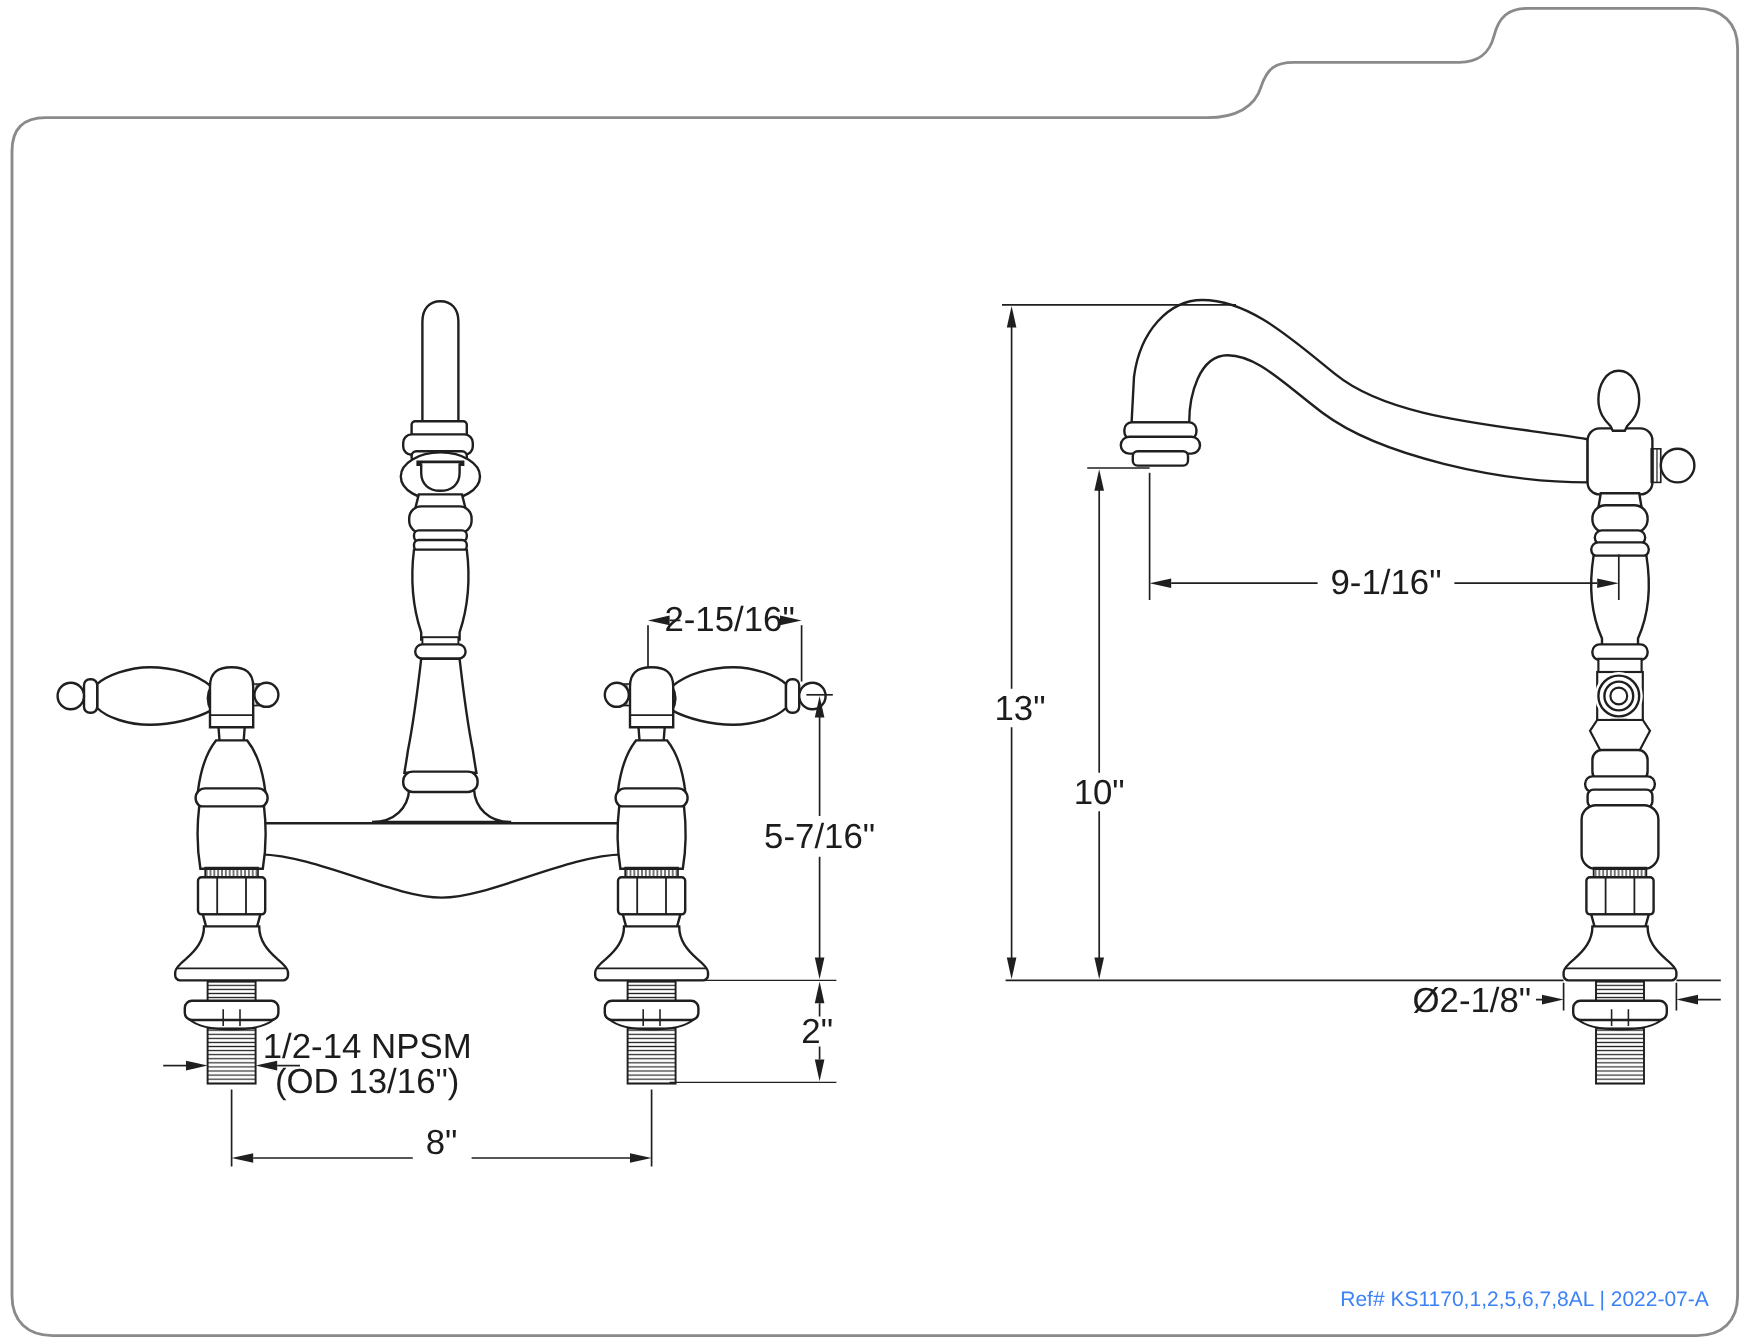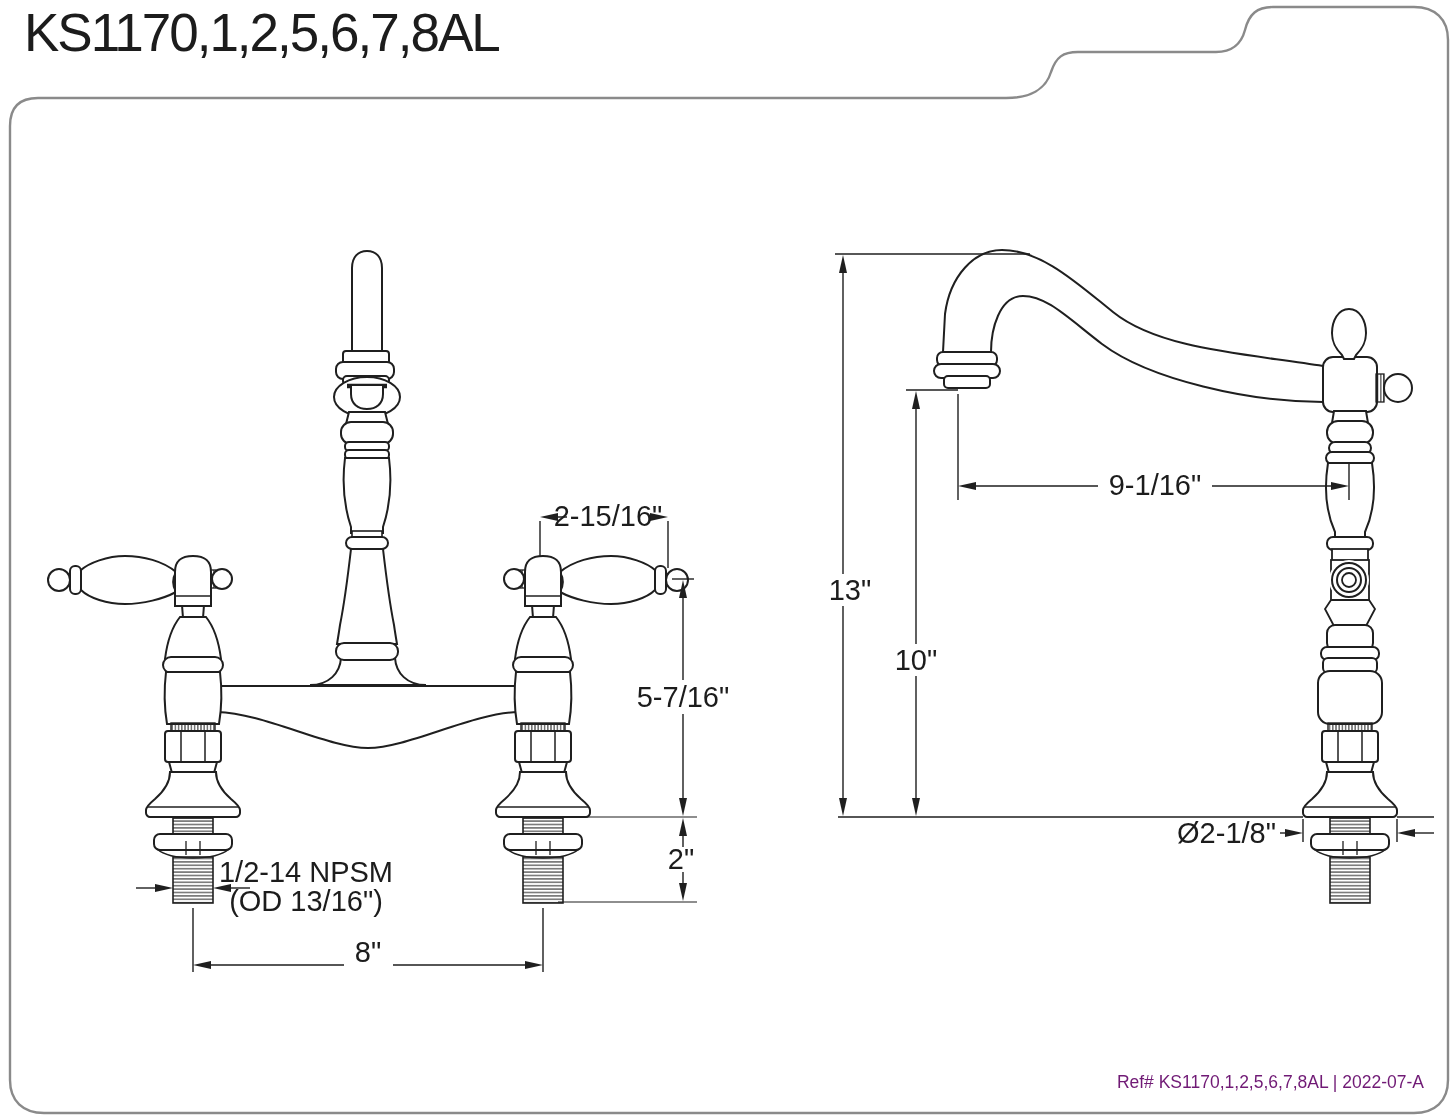--- a/index.html
+++ b/index.html
@@ -10,31 +10,30 @@
   .title{
     position:absolute;left:24px;top:2px;font-size:53px;letter-spacing:-2px;
     font-weight:400;white-space:nowrap;
   }
   .subtitle{
     position:absolute;left:25px;top:58px;font-size:28px;letter-spacing:-0.5px;
     font-weight:400;white-space:nowrap;
   }
   .refline{
     position:absolute;right:32px;top:1072px;font-size:17.5px;font-weight:400;
-    white-space:nowrap;color:#701a75;margin-left:43px;
+    white-space:nowrap;color:#3b82f6;margin-left:43px;
   }
   svg{position:absolute;left:0;top:0;}
   .dim-label{font-family:"Liberation Sans", sans-serif;font-size:29px;fill:#1c1c1c;}
 </style>
 </head>
 <body>
 
 <div class="sheet">
 
-  <div class="title">KS1170,1,2,5,6,7,8AL</div>
 
   <svg width="1456" height="1118" viewBox="0 0 1456 1118">
     <defs>
       <pattern id="hatchH" width="4" height="3.4" patternUnits="userSpaceOnUse">
         <path d="M0,1.7 H4" stroke="#1f1f1f" stroke-width="1"></path>
       </pattern>
       <pattern id="hatchV" width="3.2" height="4" patternUnits="userSpaceOnUse">
         <path d="M1.6,0 V4" stroke="#1f1f1f" stroke-width="1"></path>
       </pattern>
 

